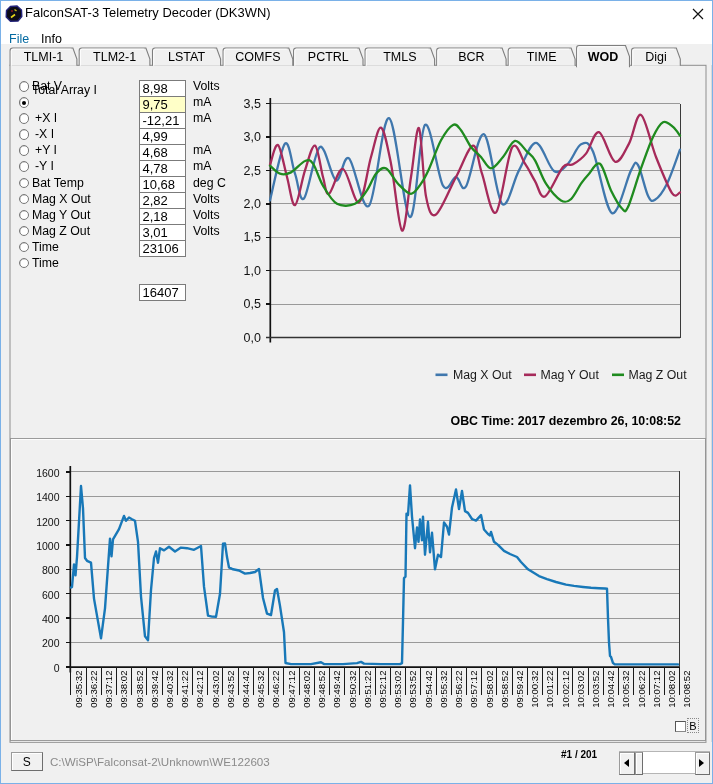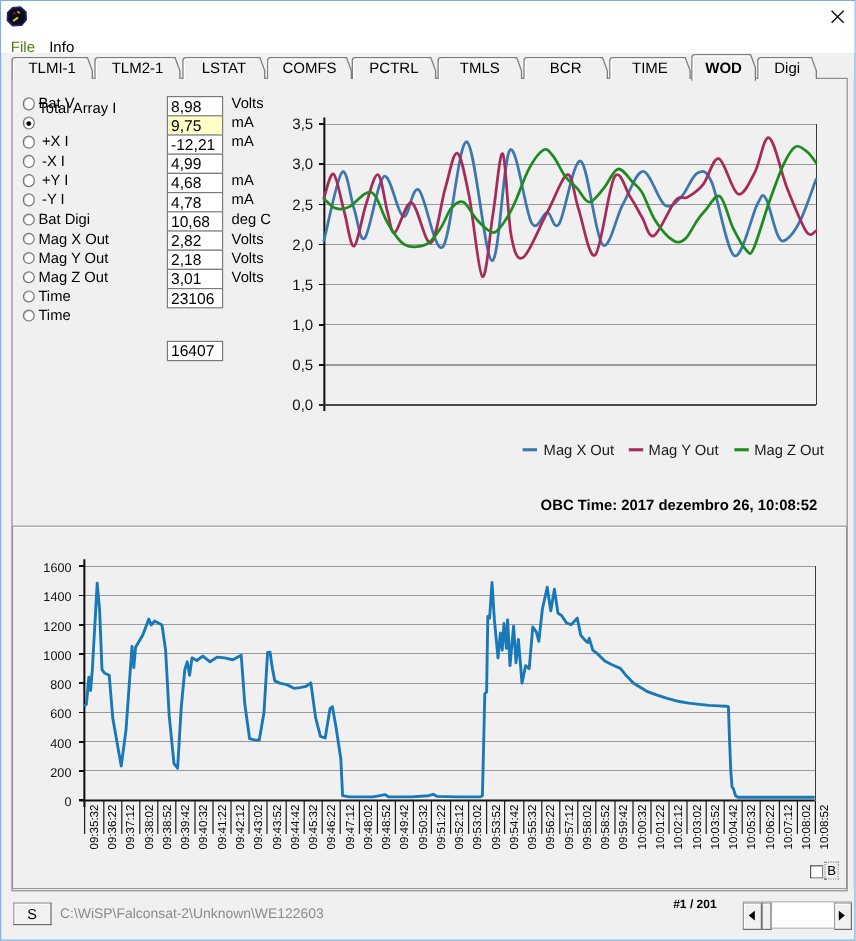--- a/index.html
+++ b/index.html
@@ -1,20 +1,20 @@
 <!DOCTYPE html>
 <html><head><meta charset="utf-8"><style>
 * { margin:0; padding:0; box-sizing:border-box; }
 html,body { width:713px; height:784px; overflow:hidden; }
 body { font-family:"Liberation Sans", sans-serif; }
 #win { position:absolute; left:0; top:0; width:713px; height:784px; background:#f0f0f0;
        border:1px solid #7ab1e8; }
 #titlebar { position:absolute; left:0; top:0; width:711px; height:43px; background:#fff; }
 #title { position:absolute; left:24px; top:4px; font-size:12.9px; color:#000; letter-spacing:0.05px; }
-#menu-file { position:absolute; left:8px; top:31px; font-size:12.5px; color:#4d7c0f; }
+#menu-file { position:absolute; left:8px; top:31px; font-size:12.5px; color:#0369a1; }
 #menu-info { position:absolute; left:40px; top:31px; font-size:12.5px; color:#000; }
 .radio { position:absolute; width:10.5px; height:10.5px; border-radius:50%; background:#fff;
          border:1px solid #777; box-shadow: inset 0.5px 0.5px 0 #b8b8b8; }
 .rdot { position:absolute; left:2.5px; top:2.5px; width:4px; height:4px; border-radius:50%; background:#000; }
 .rlab { position:absolute; font-size:12.3px; color:#000; white-space:pre; }
 .field { position:absolute; left:137.5px; width:47.5px; height:17px; background:#fff;
          border:1px solid #7b7b7b; font-size:13px; padding-left:3px; line-height:15px; color:#000; }
 .unit { position:absolute; left:192px; font-size:12.3px; color:#000; }
 #infobox { position:absolute; left:16px; top:285px; width:206px; height:106px; background:#fff;
            border:1px solid #808080; border-bottom-color:#a8a8a8; border-right-color:#a8a8a8; }
@@ -39,20 +39,21 @@
          border-right-color:#6e6e6e; border-bottom-color:#6e6e6e;
          box-shadow: inset 1px 1px 0 #ffffff; }
 #sbtrack { position:absolute; left:618px; top:750px; width:91px; height:23px; background:#fff;
            border:1px solid #b5b5b5; }
 .tri { position:absolute; width:0; height:0; }
 svg { position:absolute; left:0; top:0; }
 </style></head>
 <body>
 <div id="win">
 <div id="titlebar"></div>
+<div id="title">FalconSAT-3 Telemetry Decoder (DK3WN)</div>
 <div id="menu-file">File</div>
 <div id="menu-info">Info</div>
 <span class="radio" style="left:17.5px;top:80.2px"></span>
     <span class="rlab" style="left:31px;top:78.2px">Bat V</span>
     <span class="field" style="top:78.6px;">8,98</span>
     <span class="unit" style="top:78.2px">Volts</span>
     <span class="radio" style="left:17.5px;top:96.2px">
       <span class="rdot"></span>
     </span>
     <span class="rlab" style="left:31px;top:82px">Total Array I</span>
@@ -67,21 +68,21 @@
     <span class="field" style="top:126.6px;">4,99</span>
     <span class="radio" style="left:17.5px;top:144.4px"></span>
     <span class="rlab" style="left:34px;top:142.4px">+Y I</span>
     <span class="field" style="top:142.6px;">4,68</span>
     <span class="unit" style="top:142.4px">mA</span>
     <span class="radio" style="left:17.5px;top:160.4px"></span>
     <span class="rlab" style="left:34px;top:158.4px">-Y I</span>
     <span class="field" style="top:158.6px;">4,78</span>
     <span class="unit" style="top:158.4px">mA</span>
     <span class="radio" style="left:17.5px;top:176.5px"></span>
-    <span class="rlab" style="left:31px;top:174.5px">Bat Digi</span>
+    <span class="rlab" style="left:31px;top:174.5px">Bat Temp</span>
     <span class="field" style="top:174.6px;">10,68</span>
     <span class="unit" style="top:174.5px">deg C</span>
     <span class="radio" style="left:17.5px;top:192.6px"></span>
     <span class="rlab" style="left:31px;top:190.6px">Mag X Out</span>
     <span class="field" style="top:190.6px;">2,82</span>
     <span class="unit" style="top:190.6px">Volts</span>
     <span class="radio" style="left:17.5px;top:208.6px"></span>
     <span class="rlab" style="left:31px;top:206.6px">Mag Y Out</span>
     <span class="field" style="top:206.6px;">2,18</span>
     <span class="unit" style="top:206.6px">Volts</span>

